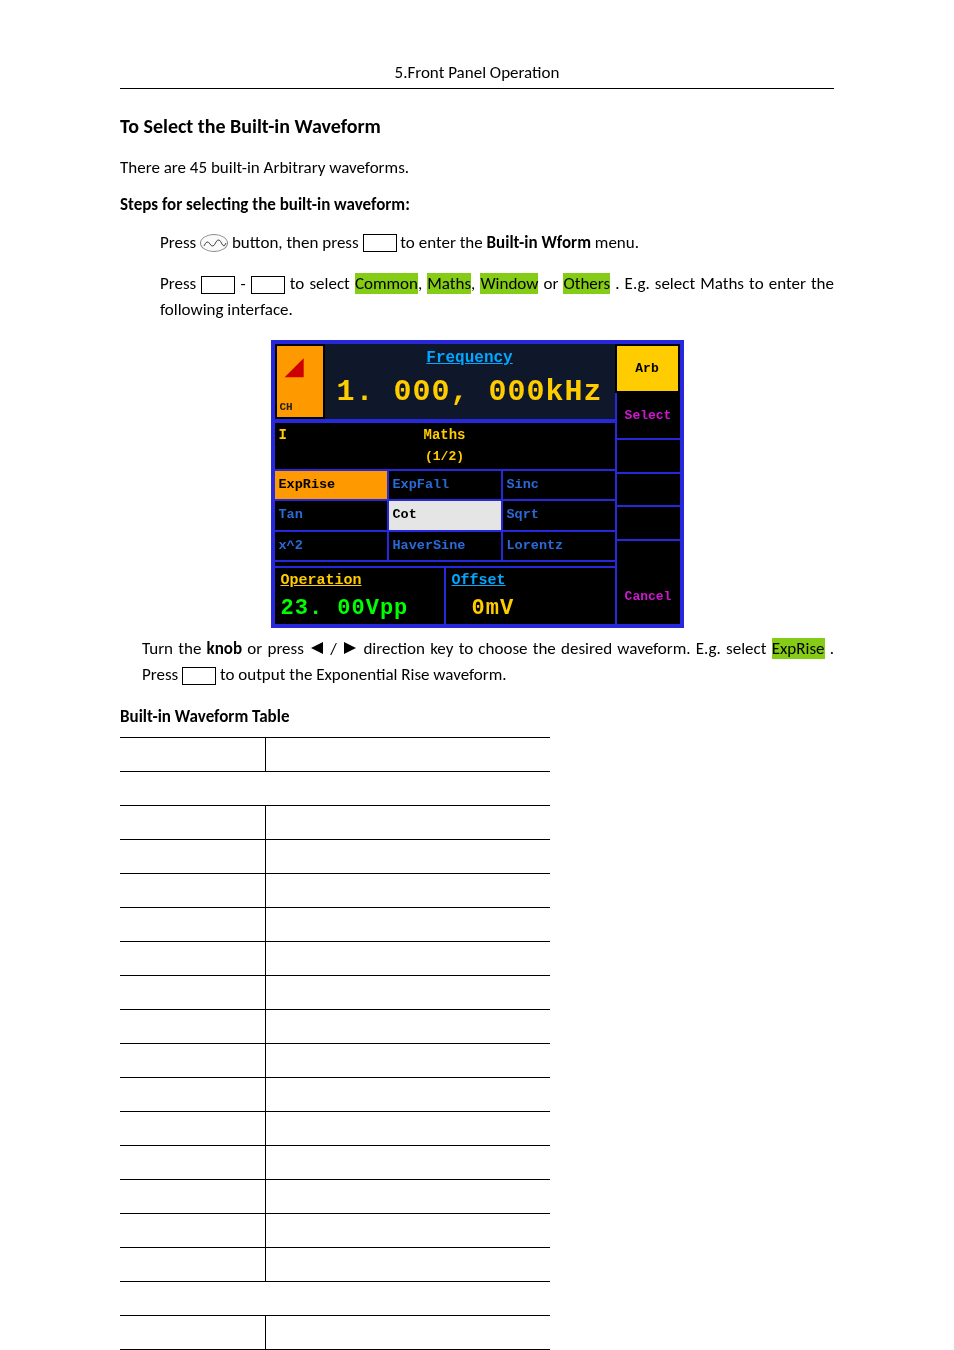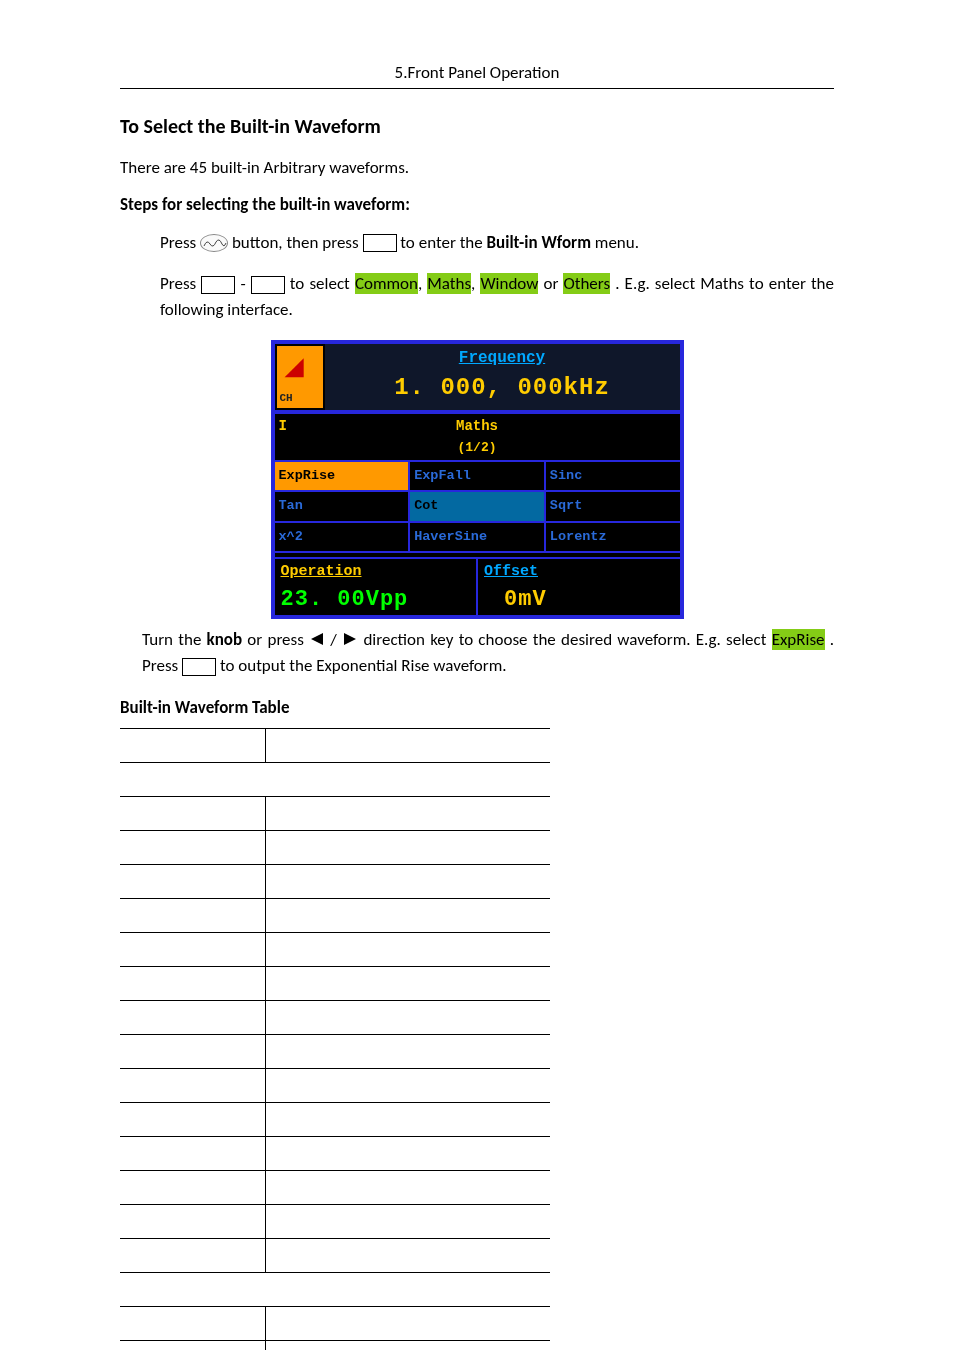--- a/index.html
+++ b/index.html
@@ -127,21 +127,21 @@
       text-align:center;
       padding: 2px 0 4px 0;
     }
     .freq-title {
       color:#00a8ff;
       font-size:16px;
       text-decoration: underline;
     }
     .freq-val {
       color:#ffcc00;
-      font-size:24px;
+      font-size:30px;
       letter-spacing: 1px;
     }
     .side-btn {
       flex:1;
       background:#000;
       border-left:2px solid #2727dc;
       border-bottom:2px solid #2727dc;
       display:flex;
       align-items:center;
       justify-content:center;
@@ -177,21 +177,21 @@
     .cell {
       flex:1;
       padding:4px;
       border-right:2px solid #2727dc;
       color:#2a6ad8;
       font-size:13.5px;
       min-height:28px;
     }
     .cell:last-child { border-right:none; }
     .cell.sel { background:#ff9900; color:#000; }
-    .cell.sel-y { background:#0369a1; color:#000; }
+    .cell.sel-y { background:#e5e5e5; color:#000; }
     .bottom {
       display:flex;
       background:#000;
       height: 56px;
     }
     .amp-off {
       flex:1;
       display:flex;
     }
     .amp-box, .off-box {
@@ -287,20 +287,35 @@
           <div class="amp-box">
             <div class="amp-label">Operation</div>
             <div class="amp-val">23. 00Vpp</div>
           </div>
           <div class="off-box">
             <div class="off-label">Offset</div>
             <div class="off-val">0mV</div>
           </div>
         </div>
       </div>
+    </div>
+    <div class="p-side">
+      <div class="side-btn arb">
+            <span>Arb</span>
+          </div>
+      <div class="side-btn">
+            <span class="select-s">Select</span>
+          </div>
+      <div class="side-btn blank"></div>
+      <div class="side-btn blank"></div>
+      <div class="side-btn blank"></div>
+      <div class="side-btn blank" style="border-bottom:none;height:8px;flex:0.2"></div>
+      <div class="side-btn" style="border-bottom:none;flex:1.2">
+            <span class="cancel-s">Cancel</span>
+          </div>
     </div>
     </div>
   </div>
 </div>
 
 <p class="step" style="text-align:justify;margin-left:22px;">
   <span>Turn the </span>
   <span class="bold">knob</span>
   <span> or press </span>
   <span class="arrow-left">

